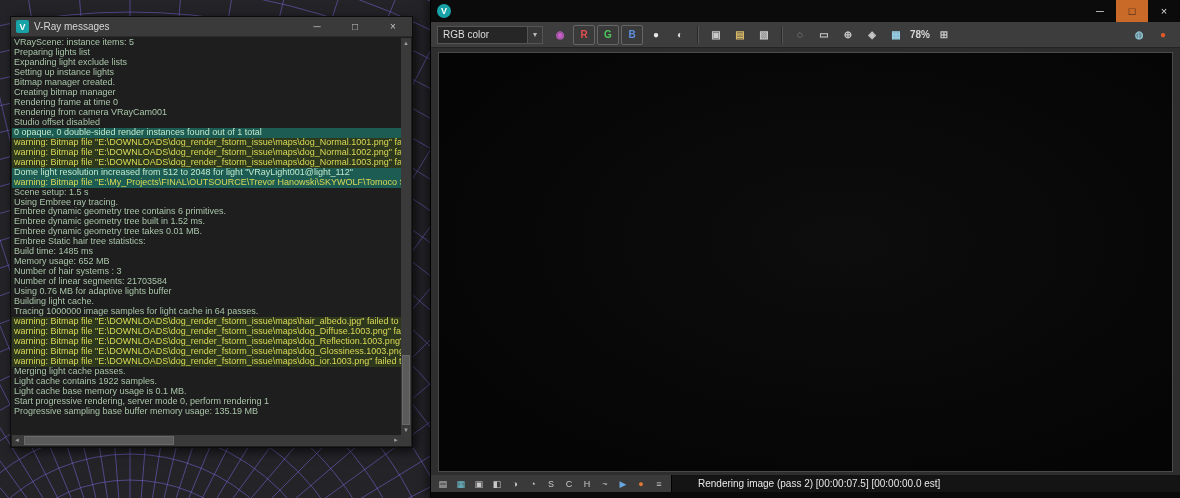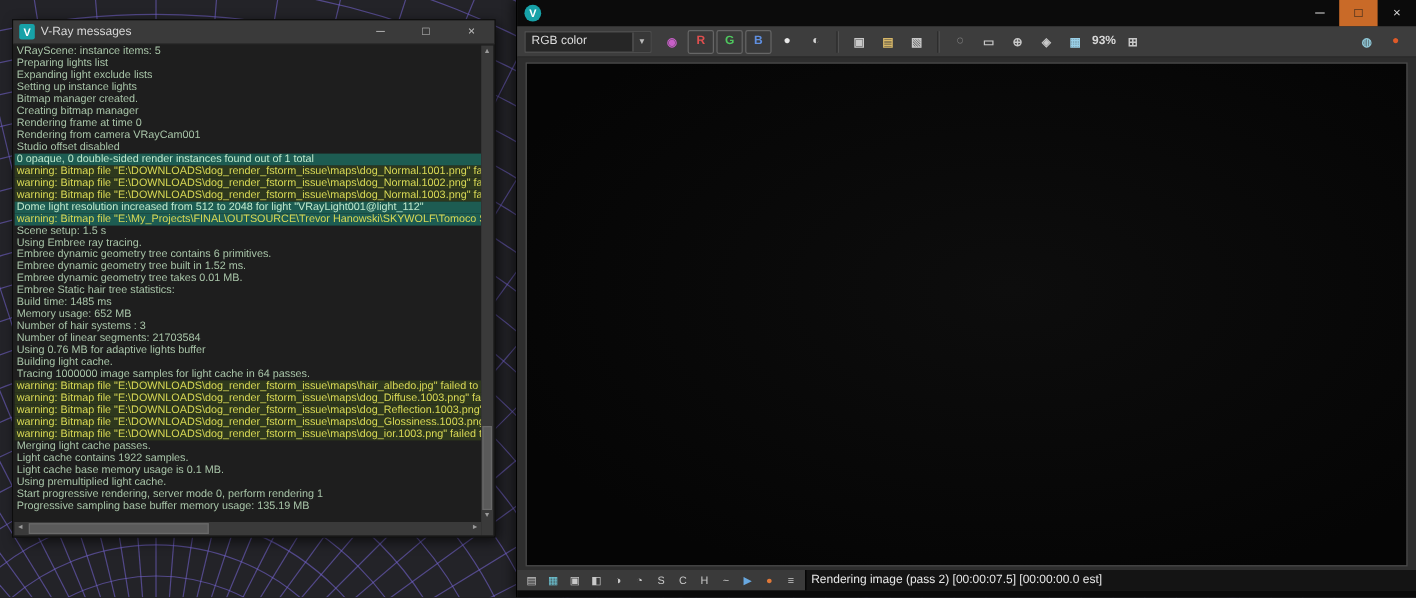--- a/index.html
+++ b/index.html
@@ -68,21 +68,21 @@
   .vfb-render { flex:1; background:#2e2e2e; padding:4px 7px 3px 7px; }
   .render-image { width:100%; height:100%; border:1px solid #4a4a4a;
     background:radial-gradient(ellipse at 55% 45%, #0d0d0d 0%, #050505 80%); }
 
   .vfb-status { height:17px; flex:0 0 17px; background:#3a3a3a; display:flex; align-items:stretch; }
   .status-icons { display:flex; align-items:center; padding:0 4px; gap:2px; }
   .sbtn { appearance:none; width:16px; height:14px; display:flex; align-items:center; justify-content:center;
     font-family:"Liberation Sans", sans-serif; font-size:9px; color:#c8c8c8; background:transparent;
     border:0; padding:0; }
   .status-text { flex:1; background:#141414; color:#e8e8e8; font-size:10px; display:flex;
-    align-items:center; padding-left:4px; border-left:1px solid #000; white-space:nowrap; overflow:hidden; }
+    align-items:center; padding-left:26px; border-left:1px solid #000; white-space:nowrap; overflow:hidden; }
   .vfb-footer { height:6px; flex:0 0 6px; background:#0a0a0a; }
 </style>
 </head>
 <body>
 
 <div class="desktop">
 
   <svg class="wireframe" id="wireframe">
       <circle cx="130" cy="640" r="30"></circle>
       <circle cx="130" cy="640" r="56"></circle>
@@ -246,21 +246,20 @@
           <div class="logline">Building light cache.</div>
           <div class="logline">Tracing 1000000 image samples for light cache in 64 passes.</div>
           <div class="logline warn">warning: Bitmap file "E:\DOWNLOADS\dog_render_fstorm_issue\maps\hair_albedo.jpg" failed to load: err</div>
           <div class="logline warn">warning: Bitmap file "E:\DOWNLOADS\dog_render_fstorm_issue\maps\dog_Diffuse.1003.png" failed to lo</div>
           <div class="logline warn">warning: Bitmap file "E:\DOWNLOADS\dog_render_fstorm_issue\maps\dog_Reflection.1003.png" failed t</div>
           <div class="logline warn">warning: Bitmap file "E:\DOWNLOADS\dog_render_fstorm_issue\maps\dog_Glossiness.1003.png" failed t</div>
           <div class="logline warn">warning: Bitmap file "E:\DOWNLOADS\dog_render_fstorm_issue\maps\dog_ior.1003.png" failed to load: e</div>
           <div class="logline">Merging light cache passes.</div>
           <div class="logline">Light cache contains 1922 samples.</div>
           <div class="logline">Light cache base memory usage is 0.1 MB.</div>
-          <div class="logline">Using premultiplied light cache.</div>
           <div class="logline">Start progressive rendering, server mode 0, perform rendering 1</div>
           <div class="logline">Progressive sampling base buffer memory usage: 135.19 MB</div>
         </div>
       <div class="vscroll">
         <span class="sarrow">▲</span>
         <span class="vtrack"></span>
         <span class="vthumb"></span>
         <span class="sarrow">▼</span>
       </div>
       <div class="hscroll">
@@ -306,21 +305,21 @@
           <button class="tbtn" style="color: rgb(200, 200, 200);">▧</button>
         </div>
       <div class="tsep"></div>
       <div class="tgroup">
 
       <button class="tbtn" style="color: rgb(200, 200, 200);">◌</button>
           <button class="tbtn" style="color: rgb(200, 200, 200);">▭</button>
           <button class="tbtn" style="color: rgb(200, 200, 200);">⊕</button>
           <button class="tbtn" style="color: rgb(200, 200, 200);">◈</button>
           <button class="tbtn" style="color: rgb(154, 208, 232);">▦</button>
-          <button class="tbtn" style="color: rgb(216, 216, 216);">93%</button>
+          <button class="tbtn" style="color: rgb(216, 216, 216);">78%</button>
           <button class="tbtn" style="color: rgb(200, 200, 200);">⊞</button>
         </div>
       <div class="tspacer"></div>
       <div class="tgroup">
 
       <button class="tbtn" style="color: rgb(143, 200, 216);">◍</button>
           <button class="tbtn" style="color: rgb(224, 90, 40);">●</button>
         </div>
     </div>
 

